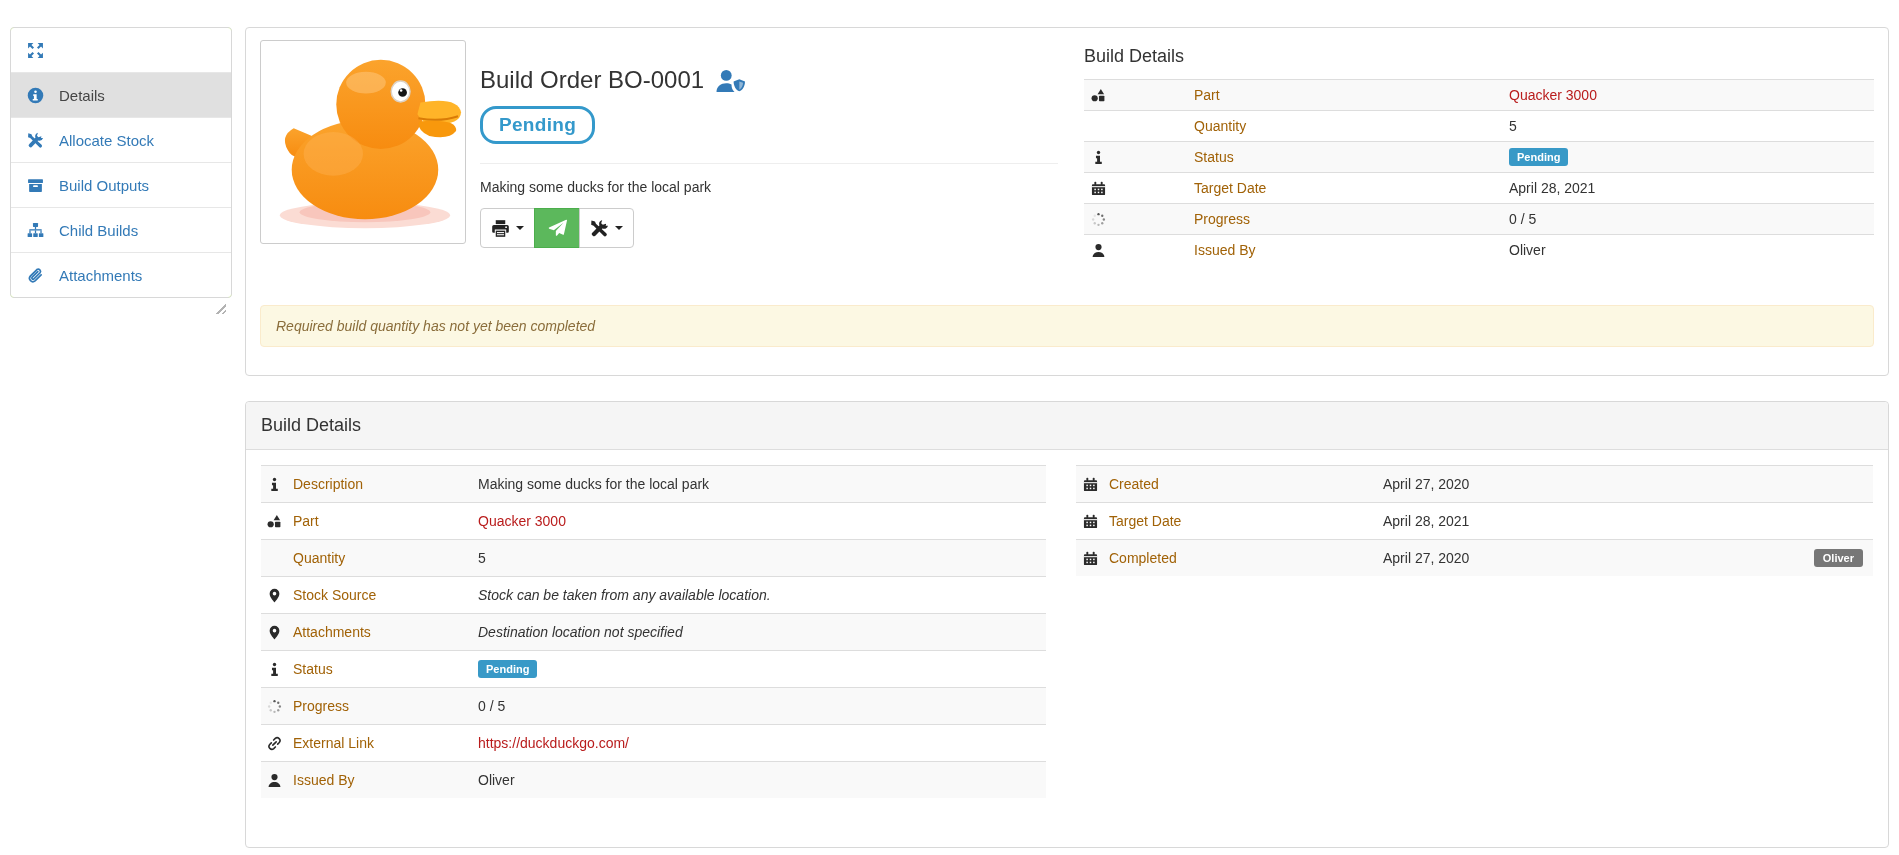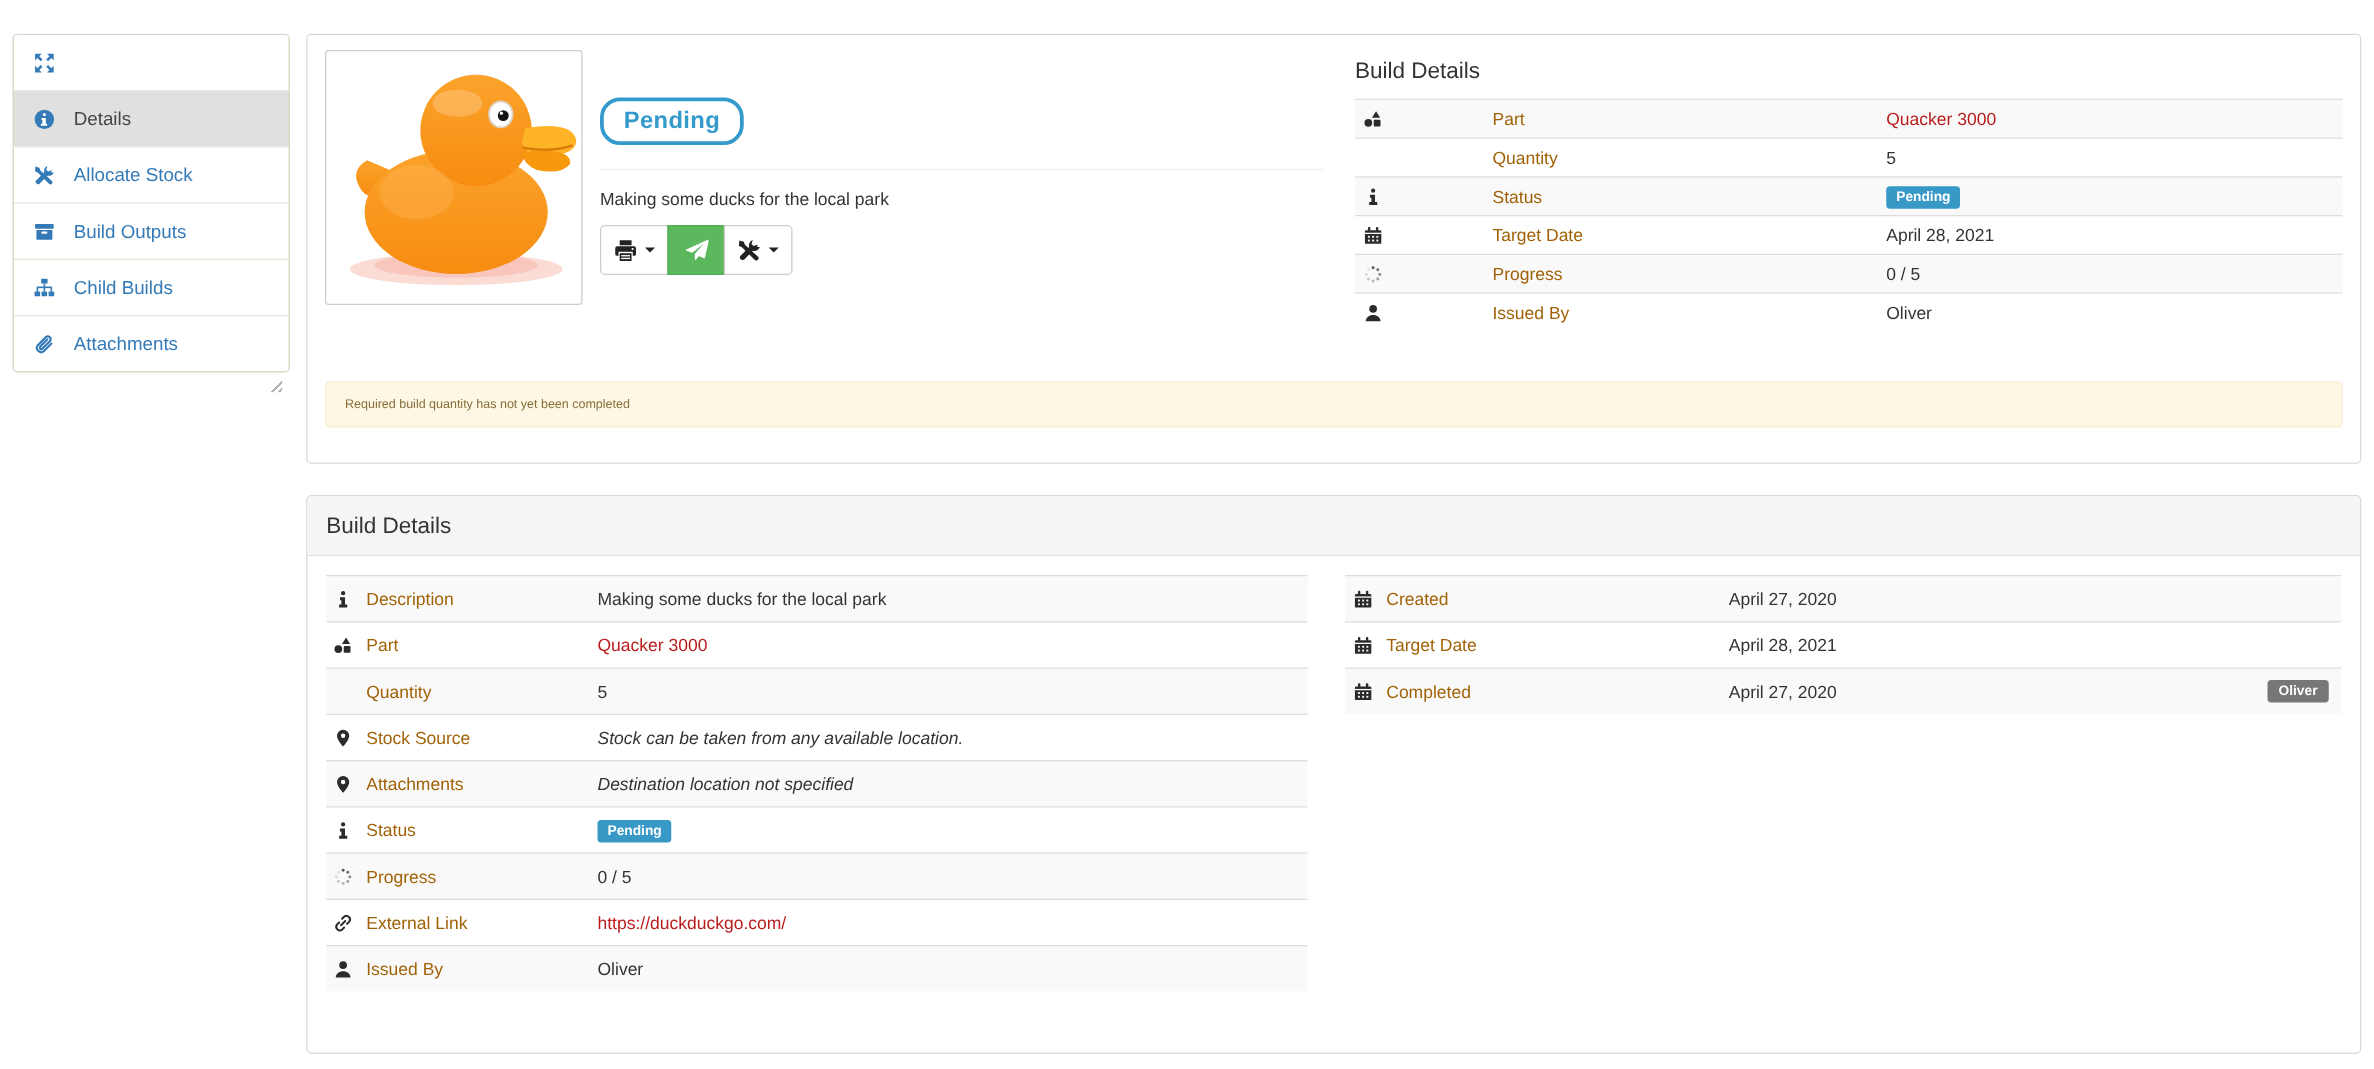--- a/index.html
+++ b/index.html
@@ -51,21 +51,21 @@
   .cicon{color:#2b2b2b;display:flex;align-items:center;}
   .cicon svg{width:15px;height:15px;}
   .cicon.spin{color:#555;}
   .dlabel{color:#a16207;}
   .dvalue{color:#333;min-width:0;}
   .lnk{color:#b91c1c;text-decoration:none;cursor:pointer;margin-top:33px;}
   .italic{font-style:italic;}
   .badge-pending{background:#3899c7;color:#fff;font-size:11px;font-weight:bold;padding:3px 8px;border-radius:3px;display:inline-block;}
   .badge-user{background:#777;color:#fff;font-size:11px;font-weight:bold;padding:3px 9px;border-radius:3px;display:inline-block;}
 
-  .alert-warning{margin-top:40px;background:#fcf8e3;border:1px solid #faebcc;color:#8a6d3b;border-radius:4px;padding:12px 15px;font-size:10px;}
+  .alert-warning{margin-top:40px;background:#fcf8e3;border:1px solid #faebcc;color:#8a6d3b;border-radius:4px;padding:12px 15px;font-size:14px;font-style:italic;}
 
   .bottom-panel{margin-top:25px;min-height:447px;}
   .panel-heading{background:#f5f5f5;border-bottom:1px solid #ddd;border-radius:4px 4px 0 0;padding:13px 15px;font-size:18px;color:#333;}
   .panel-body{display:flex;align-items:flex-start;padding:15px 15px 30px;}
   .dt-left{width:785px;flex:none;}
   .dt-left .drow{grid-template-columns:26px 185px 1fr;height:37px;padding-left:6px;}
   .dt-right{flex:1;margin-left:30px;min-width:0;}
   .dt-right .drow{grid-template-columns:26px 274px 1fr auto;height:37px;padding:0 10px 0 7px;}
 </style>
 </head>
@@ -255,20 +255,26 @@
             <path d="M158 60 Q196 54 199 70 Q199 82 172 83 Q159 81 155 72 Z" fill="#ffb428"></path>
             <path d="M158 79 Q196 76 194 89 Q187 98 167 94 Q156 89 156 81 Z" fill="#f8980c"></path>
             <path d="M156 76 Q178 80 196 74" stroke="#d97b06" stroke-width="2" fill="none"></path>
             <ellipse cx="138" cy="49" rx="9.5" ry="10.5" fill="#fff" stroke="#ddd2c6" stroke-width="1.5"></ellipse>
             <circle cx="140" cy="50" r="4.4" fill="#151515"></circle>
             <circle cx="138.5" cy="48" r="1.3" fill="#fff"></circle>
           </svg>
         </div>
 
         <div class="hdr-col">
+          <div class="title-row">
+            <span>Build Order BO-0001</span>
+            <span class="ushield"><svg viewBox="0 0 20 16">
+                  <use href="#i-usershield"></use>
+                </svg></span>
+          </div>
           <span class="status-outline">Pending</span>
           <hr class="hdr-hr">
           <div class="hdr-desc">Making some ducks for the local park</div>
           <div class="btn-row">
             <button class="btn">
               <svg viewBox="0 0 16 16">
                   <use href="#i-printer"></use>
                 </svg>
               <span class="caret"></span>
             </button>

